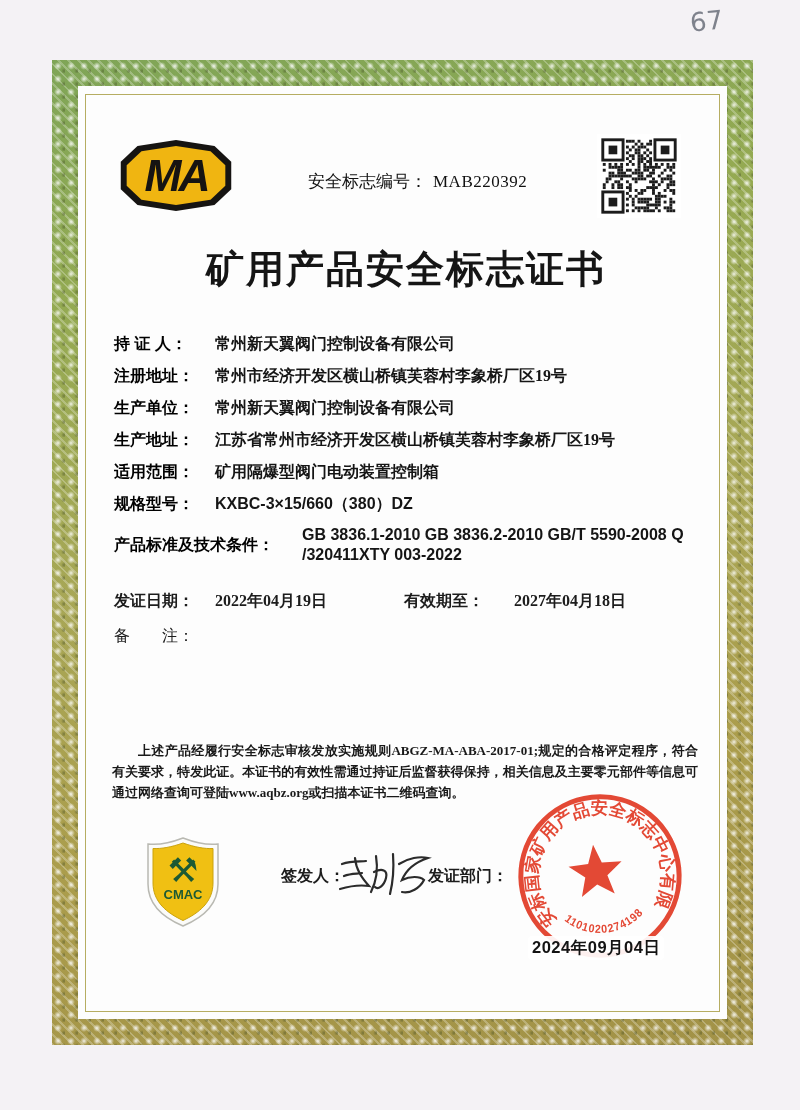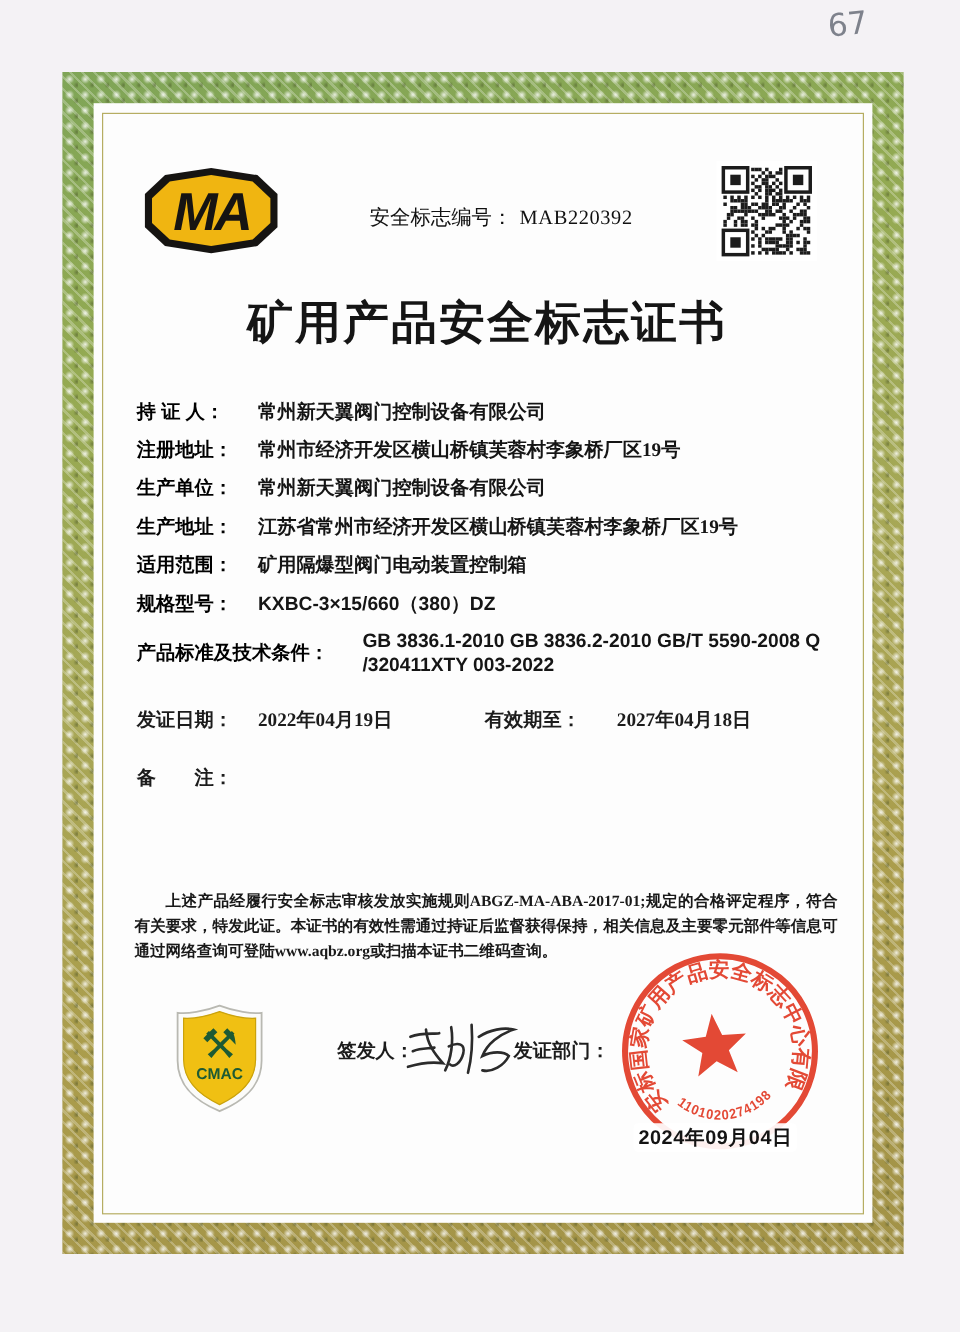--- a/index.html
+++ b/index.html
@@ -46,21 +46,21 @@
   .row .lbl { flex:0 0 101px; font-weight:700; color:#000000; white-space:nowrap; }
   .row .val { font-weight:700; color:#151515; font-family:"Liberation Serif", serif; }
   .row.std .lbl { flex:0 0 188px; align-self:center; }
   .row.std .val { font-family:"Liberation Sans", sans-serif; line-height:20px; width:396px; }
   .row.scope { margin-top:9px; }
   .dates-row { display:flex; margin-top:25px; font-size:16px; line-height:22px; }
   .dates-row .lbl { font-weight:700; white-space:nowrap; }
   .dates-row .val { font-weight:700; font-family:"Liberation Serif", serif; }
   .dates-row .issue-lbl { width:101px; }
   .dates-row .valid-lbl { margin-left:77px; width:110px; }
-  .remark-row { margin-top:26px; font-size:16px; font-weight:700; }
+  .remark-row { margin-top:14px; font-size:16px; font-weight:400; }
   
   .statement {
     position:absolute; left:112px; top:740px; width:586px;
     font-size:13px; font-weight:700; line-height:21px;
     text-indent:2em; text-align:justify; color:#191919;
     font-family:"Liberation Serif", serif;
   }
   
   .cmac { position:absolute; left:144px; top:836px; width:78px; height:92px; }
   .signer-label, .dept-label {

